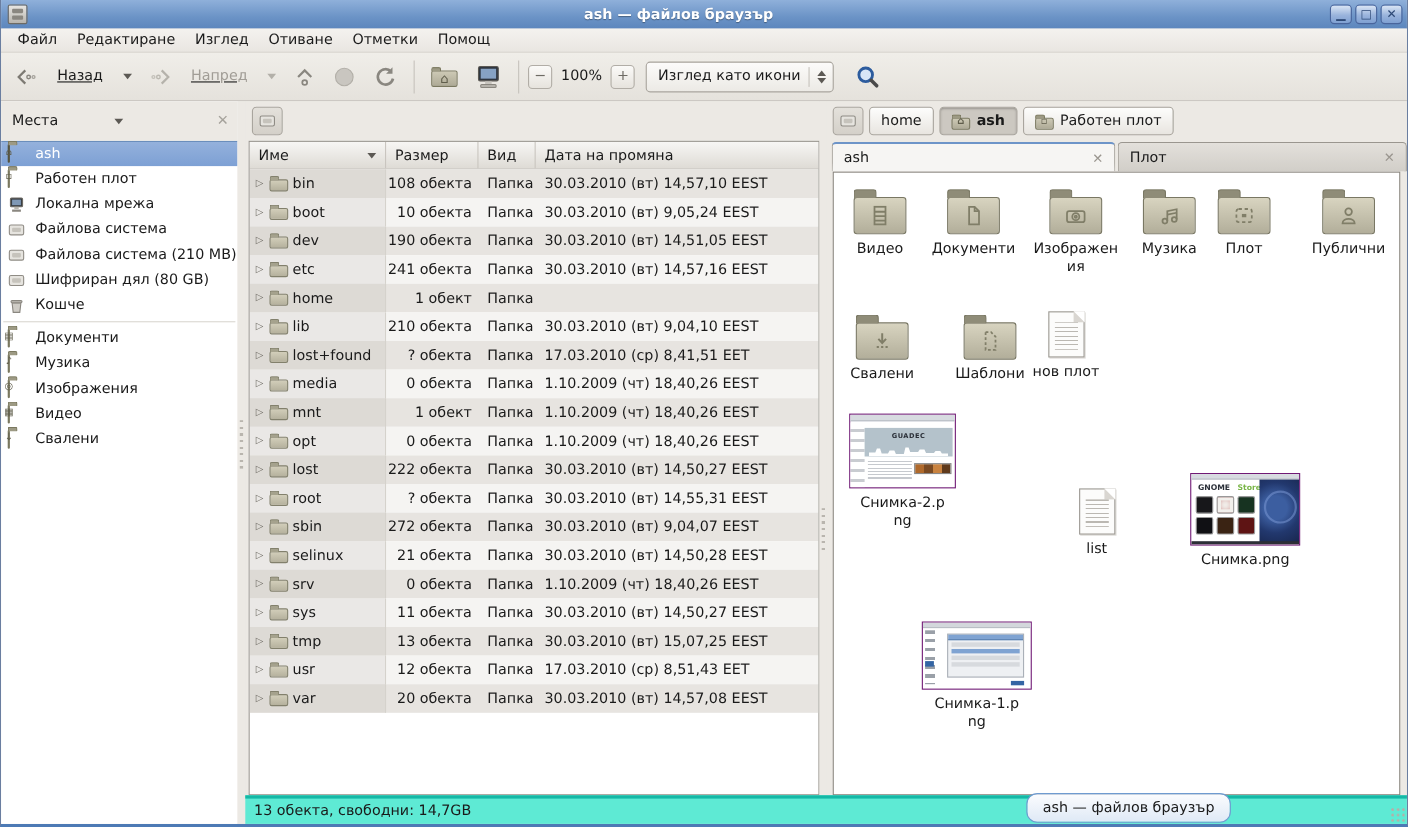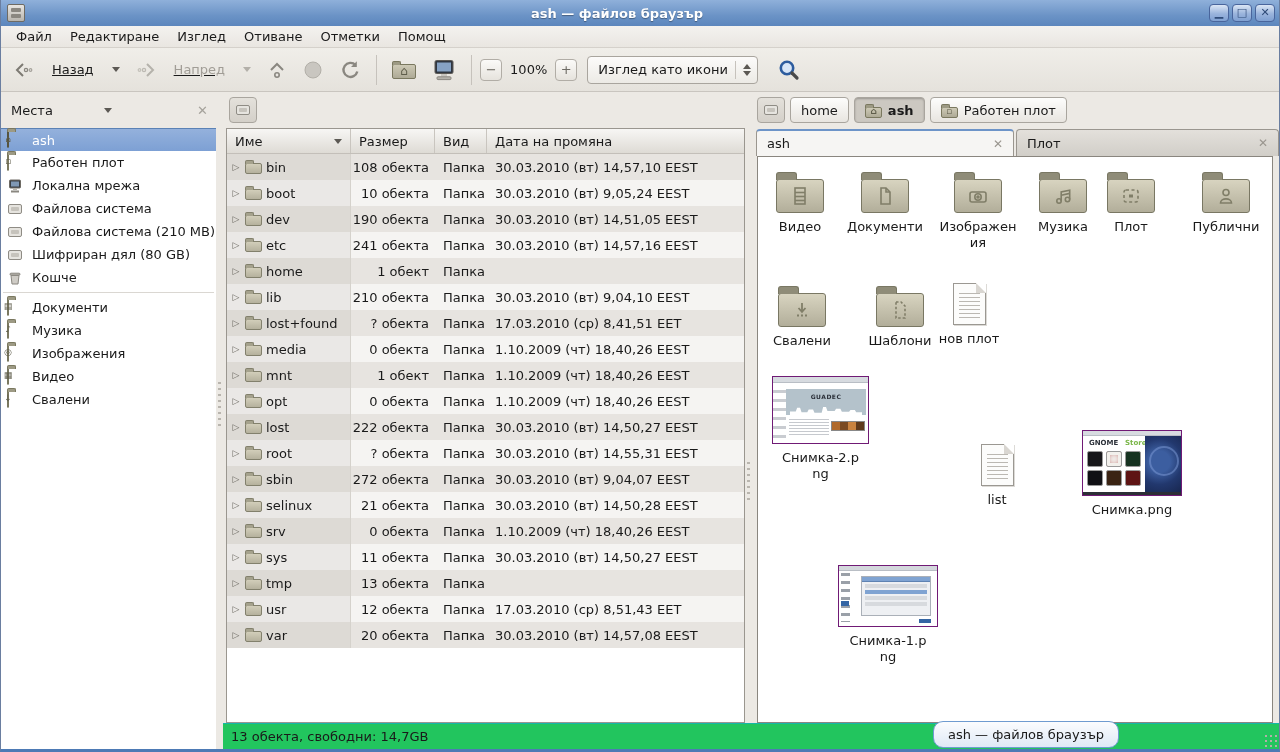--- a/index.html
+++ b/index.html
@@ -126,21 +126,21 @@
   .t1 .bar { position:absolute; top:0; left:0; right:0; height:5px; background:#d3d7dc; border-bottom:1px solid #b9bec5; }
   .t1 .side { position:absolute; top:7px; left:2px; width:9px; bottom:4px; background:repeating-linear-gradient(#9aa0a8 0 3px, transparent 3px 8px); }
   .t1 .side::after { content:""; position:absolute; left:0; top:28px; width:8px; height:5px; background:#3465a4; }
   .t1 .dlg { position:absolute; left:22px; top:10px; width:70px; height:40px; background:#eef0f3; border:1px solid #aab0b8; }
   .t1 .dlg .hd { height:5px; background:#7fa3d2; border-bottom:1px solid #5f83b2; }
   .t1 .dlg .row { height:4px; margin:2px 3px 0; background:#d7dade; }
   .t1 .dlg .row.sel { background:#7fa3d2; }
   .t1 .btn { position:absolute; right:6px; bottom:3px; width:12px; height:4px; background:#3465a4; }
 
   
-  .statusbar { height:26px; background:#22c55e; border-top:1px solid #14b8a6; display:flex; align-items:center; padding-left:8px; flex:none; position:relative; }
+  .statusbar { height:26px; background:#5eead4; border-top:3px solid #14b8a6; display:flex; align-items:center; padding-left:8px; flex:none; position:relative; }
   .grip { position:absolute; right:2px; bottom:2px; width:14px; height:14px; background:radial-gradient(circle at 3px 3px,#b3b0a9 1px,transparent 1.4px) 0 0/5px 5px; }
 
   .chip { position:absolute; left:932px; top:721px; height:27px; padding:0 14px; display:flex; align-items:center; background:linear-gradient(#fbfcfe,#dfe9f6); border:1px solid #6f9bd0; border-radius:10px; z-index:5; }
 
   svg { display:block; }
 </style>
 </head>
 <body>
 
 <div class="window">
@@ -521,20 +521,21 @@
                   <div class="cell cc4">30.03.2010 (вт) 14,50,27 EEST</div>
                 </div>
               <div class="trow">
                   <div class="cell cc1">
                     <span class="exp">▷</span>
                     <span class="fsm"></span>
                     <span>tmp</span>
                   </div>
                   <div class="cell cc2">13 обекта</div>
                   <div class="cell cc3">Папка</div>
+                  <div class="cell cc4">30.03.2010 (вт) 15,07,25 EEST</div>
                 </div>
               <div class="trow">
                   <div class="cell cc1">
                     <span class="exp">▷</span>
                     <span class="fsm"></span>
                     <span>usr</span>
                   </div>
                   <div class="cell cc2">12 обекта</div>
                   <div class="cell cc3">Папка</div>
                   <div class="cell cc4">17.03.2010 (ср) 8,51,43 EET</div>

